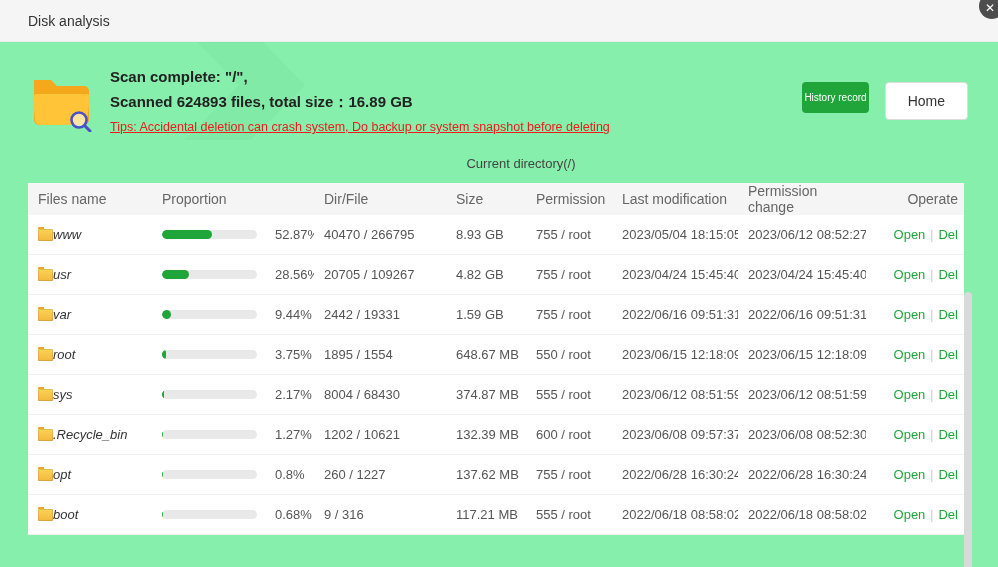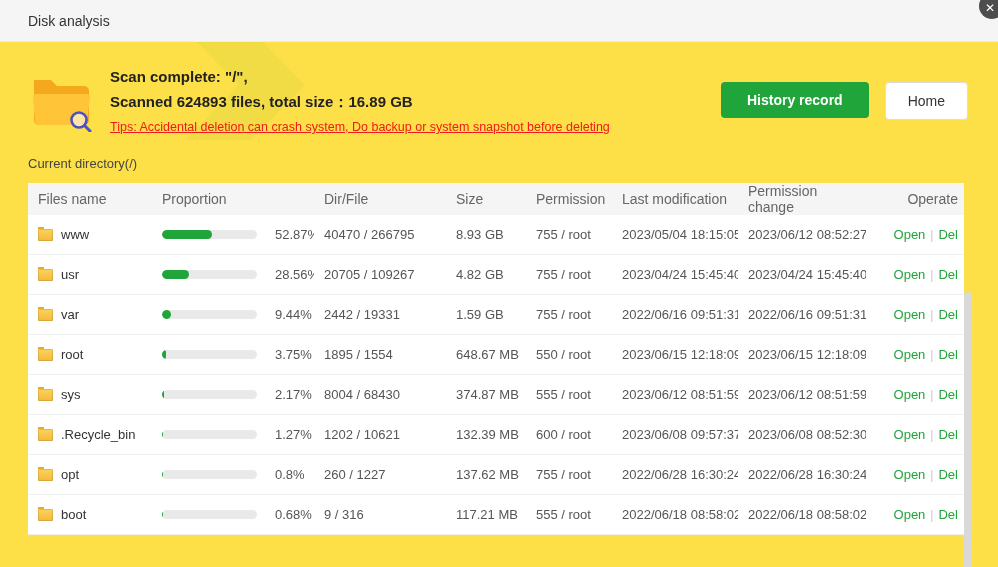--- a/index.html
+++ b/index.html
@@ -1,21 +1,21 @@
 <!DOCTYPE html>
 <html><head>
 <meta charset="utf-8">
 <style>
   * { margin:0; padding:0; box-sizing:border-box; }
   html,body { width:998px; height:567px; }
   body {
     font-family:"Liberation Sans","DejaVu Sans",sans-serif;
     background:#fff; color:#333; overflow:hidden; position:relative;
   }
-  .page { width:998px; height:567px; position:relative; overflow:hidden; background:#fde047; }
+  .page { width:998px; height:567px; position:relative; overflow:hidden; background:#86efac; }
 
   
   .deco { position:absolute; background:rgba(32,165,58,0.05); pointer-events:none;
           clip-path:polygon(0 0,55% 0,100% 50%,55% 100%,0 100%,45% 50%); }
   .deco1 { left:185px; top:30px;  width:120px; height:110px; }
   .deco2 { left:320px; top:195px; width:140px; height:150px; }
   .deco3 { left:60px;  top:420px; width:110px; height:110px; }
 
   
   .titlebar { height:42px; background:#f5f5f5; border-bottom:1px solid #ececec;
@@ -29,40 +29,40 @@
 
   
   .header-row { display:flex; align-items:flex-start; padding-right:30px; }
   .folder-graphic { width:66px; height:62px; flex:0 0 auto; margin-top:4px; }
   .scan-info { margin-left:16px; flex:1 1 auto; }
   .scan-line1 { font-size:15px; font-weight:bold; color:#222; margin-top:2px; }
   .scan-line2 { font-size:15px; font-weight:bold; color:#222; margin-top:8px; }
   .tips { font-size:12.5px; color:#f11919; margin-top:8px;text-decoration:underline; }
   .header-buttons { display:flex; align-items:flex-start; gap:16px; margin-top:16px; }
   .btn-green { background:#20a53a; color:#fff; border:none; border-radius:4px;
-               font-size:14px; font-weight:bold; padding:10px 26px; cursor:pointer; }
+               font-size:10px; font-weight:normal; padding:10px 2px; cursor:pointer; }
   .btn-white { background:#fff; color:#333; border:1px solid #ddd; border-radius:4px;
                font-size:14px; padding:10px 22px; cursor:pointer; }
 
-  .dir-label { font-size:13px; color:#444; margin:22px 0 12px 0; }
+  .dir-label { font-size:13px; color:#444; margin:22px 0 12px 16px;text-align:center; }
 
   
   .table { margin-right:34px; }
   .thead, .trow {
     display:grid;
     grid-template-columns:124px 162px 132px 80px 86px 126px 128px 1fr;
     align-items:center;
   }
   .thead { background:#f5f5f5; height:32px; }
   .thead .hcell { font-size:14px; color:#666; padding-left:10px; }
   .thead .hcell:first-child { padding-left:10px; }
   .thead .hcell.right { text-align:right; padding-right:6px; }
   .trow { height:40px; border-bottom:1px solid #f0f0f0; background:#fff; }
   .cell { font-size:13px; color:#555; padding-left:10px; white-space:nowrap; overflow:hidden; }
-  .name-cell { display:flex; align-items:center; gap:8px; color:#333; }
+  .name-cell { display:flex; align-items:center; color:#333;font-style:italic; }
   .folder-ico { width:15px; height:12px; background:linear-gradient(#fdd35a,#f2b83e);
                 border-radius:1px; position:relative; flex:0 0 auto;
                 box-shadow:inset 0 0 0 1px rgba(0,0,0,0.10); }
   .folder-ico::before { content:''; position:absolute; top:-3px; left:0; width:6px; height:3px;
                         background:#eda92d; border-radius:1px 1px 0 0; }
   .prop-cell { display:flex; align-items:center; gap:18px; }
   .bar { width:95px; height:9px; background:#e9e9e9; border-radius:5px; overflow:hidden;
          display:inline-block; flex:0 0 auto; }
   .fill { display:block; height:100%; background:#20a53a; border-radius:5px; }
   .pct { font-size:13px; color:#555; }

